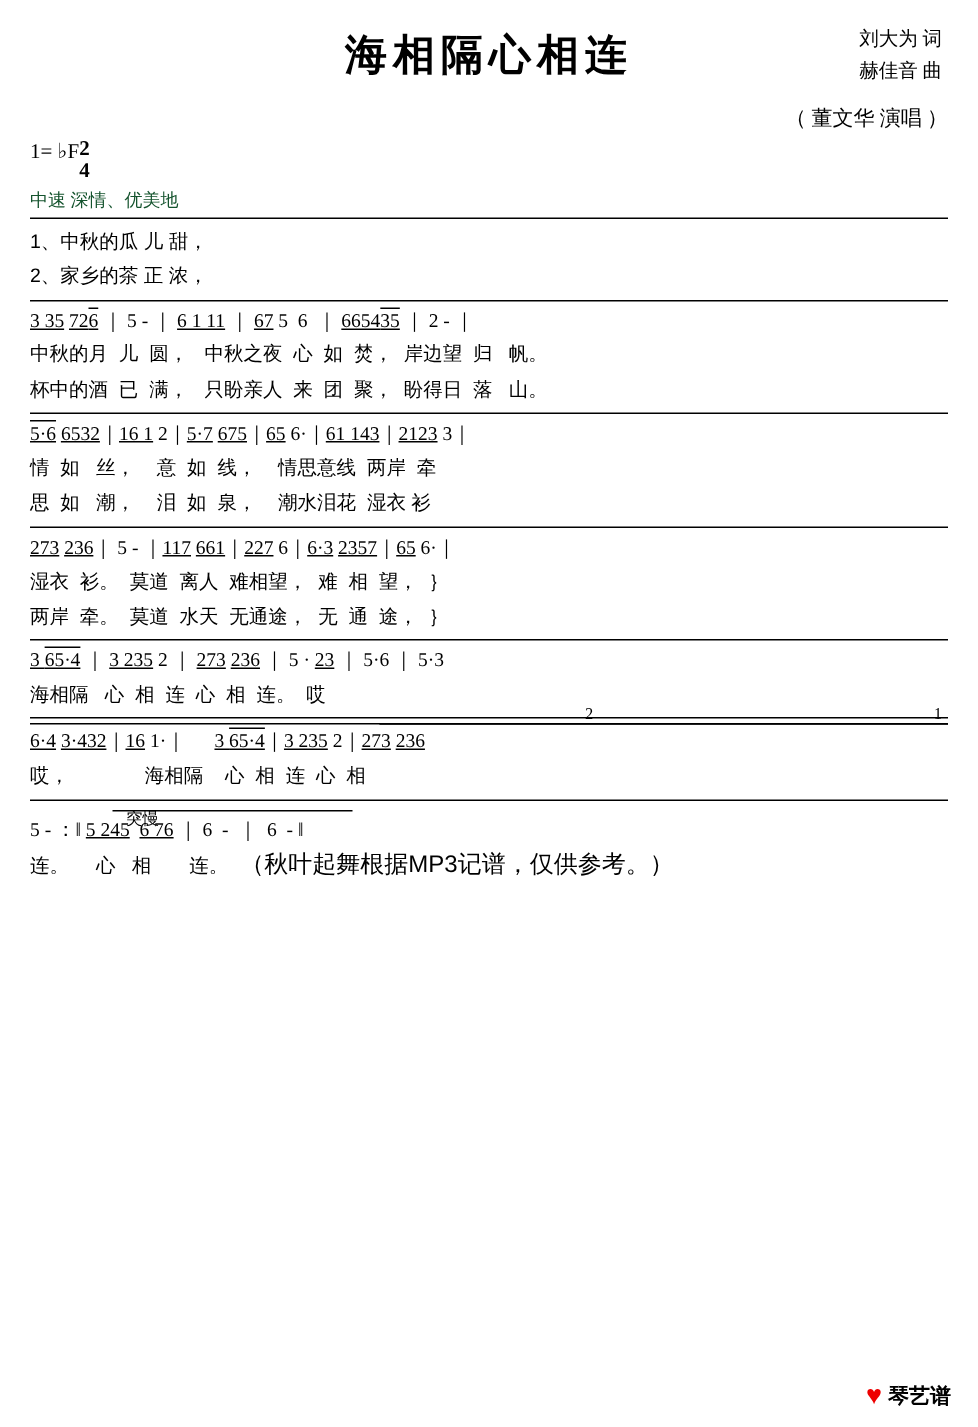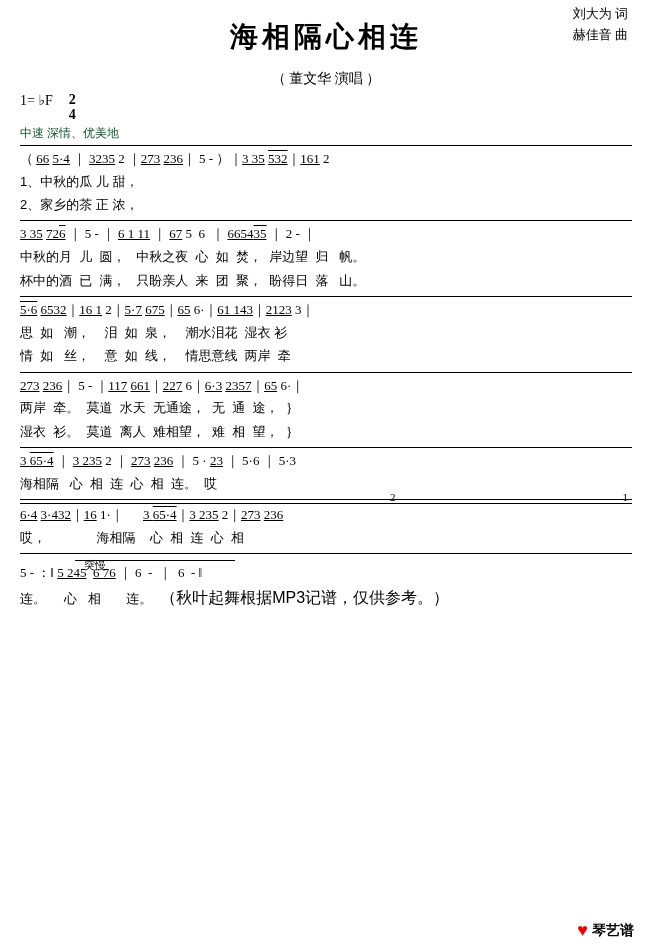--- a/index.html
+++ b/index.html
@@ -20,40 +20,39 @@
     }
     .title {
       text-align: center;
       font-size: 28px;
       font-weight: bold;
       letter-spacing: 4px;
       margin-bottom: 14px;
       margin-top: 8px;
     }
     .subtitle {
-      text-align: center;
+      text-align: right;
       font-size: 14px;
       margin-bottom: 4px;
     }
     .credits {
       position: absolute;
       right: 24px;
-      top: 4px;
+      top: 16px;
       font-size: 13px;
       line-height: 1.6;
     }
     .meta-row {
       display: flex;
       align-items: flex-start;
       margin-bottom: 2px;
       margin-top: 2px;
     }
     .key-sig {
       font-size: 14px;
-      margin-right: 16px;
     }
     .time-sig {
       font-size: 14px;
       font-weight: bold;
       display: inline-flex;
       flex-direction: column;
       align-items: center;
       line-height: 1;
       margin-right: 8px;
       vertical-align: middle;
@@ -124,47 +123,46 @@
     <span class="time-sig">
       <span>2</span>
       <span>4</span>
     </span>
   </div>
   <div class="tempo">中速 深情、优美地</div>
 
   <hr class="divider-line">
 
   <div class="section-wrapper">
-    <div class="notation">（ <u>66</u> <u>5·4</u> ｜ <u>3235</u> 2 ｜<u>273</u> <u>236</u>｜ 5 - ）｜<u>3 35</u> <span style="text-decoration:overline"><u>532</u></span>｜<u>161</u> 2</div>
     <div class="lyrics">1、中秋的瓜 儿 甜，</div>
     <div class="lyrics">2、家乡的茶 正 浓，</div>
   </div>
 
   <hr class="divider-line">
 
   <div class="section-wrapper">
     <div class="notation"><u>3 35</u> <u>72<span style="text-decoration:overline">6</span></u> ｜ 5 - ｜ <u>6 1 11</u> ｜ <u>67</u> 5  6  ｜ <u>6654<span style="text-decoration:overline">35</span></u> ｜ 2 - ｜</div>
     <div class="lyrics">中秋的月  儿  圆，   中秋之夜  心  如  焚，  岸边望  归   帆。</div>
     <div class="lyrics">杯中的酒  已  满，   只盼亲人  来  团  聚，  盼得日  落   山。</div>
   </div>
 
   <hr class="divider-line">
 
   <div class="section-wrapper">
     <div class="notation"><u><span style="text-decoration:overline">5·6</span></u> <u>6532</u>｜<u>16 1</u> 2｜<u>5·7</u> <u>675</u>｜<u>65</u> 6·｜<u>61 143</u>｜<u>2123</u> 3｜</div>
+    <div class="lyrics">情  如   丝，    意  如  线，    情思意线  两岸  牵</div>
     <div class="lyrics">思  如   潮，    泪  如  泉，    潮水泪花  湿衣 衫</div>
-    <div class="lyrics">情  如   丝，    意  如  线，    情思意线  两岸  牵</div>
   </div>
 
   <hr class="divider-line">
 
   <div class="section-wrapper">
     <div class="notation"><u>273</u> <u>236</u>｜ 5 - ｜<u>117</u> <u>661</u>｜<u>227</u> 6｜<u>6·3</u> <u>2357</u>｜<u>65</u> 6·｜</div>
+    <div class="lyrics">湿衣  衫。  莫道  离人  难相望，  难  相  望，  ｝</div>
     <div class="lyrics">两岸  牵。  莫道  水天  无通途，  无  通  途，  ｝</div>
-    <div class="lyrics">湿衣  衫。  莫道  离人  难相望，  难  相  望，  ｝</div>
   </div>
 
   <hr class="divider-line">
 
   <div class="section-wrapper">
     <div class="notation"><u>3 <span style="text-decoration:overline">65·4</span></u> ｜ <u>3 235</u> 2 ｜ <u>273</u> <u>236</u> ｜ 5 · <u>23</u> ｜ 5·6 ｜ 5·3</div>
     <div class="lyrics">海相隔   心  相  连  心  相  连。  哎</div>
   </div>
 
   <hr class="divider-line">

